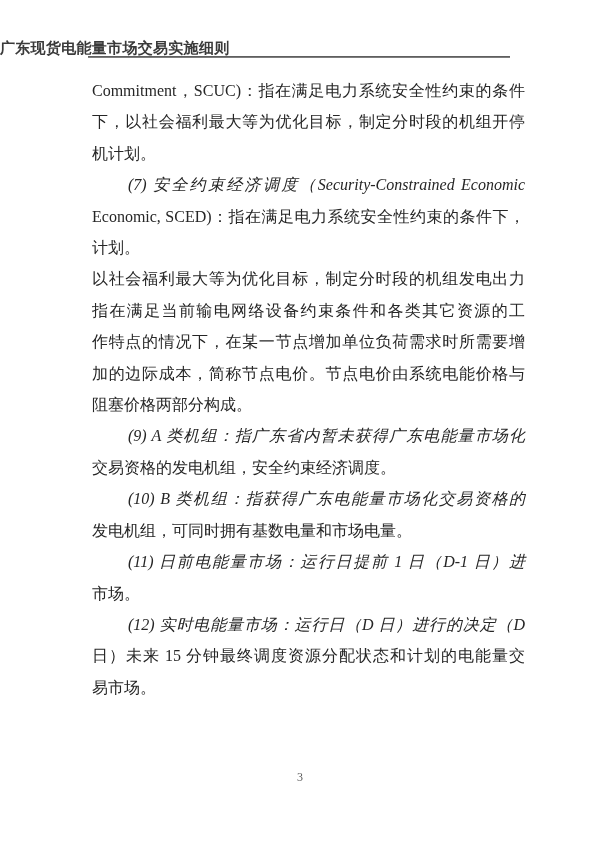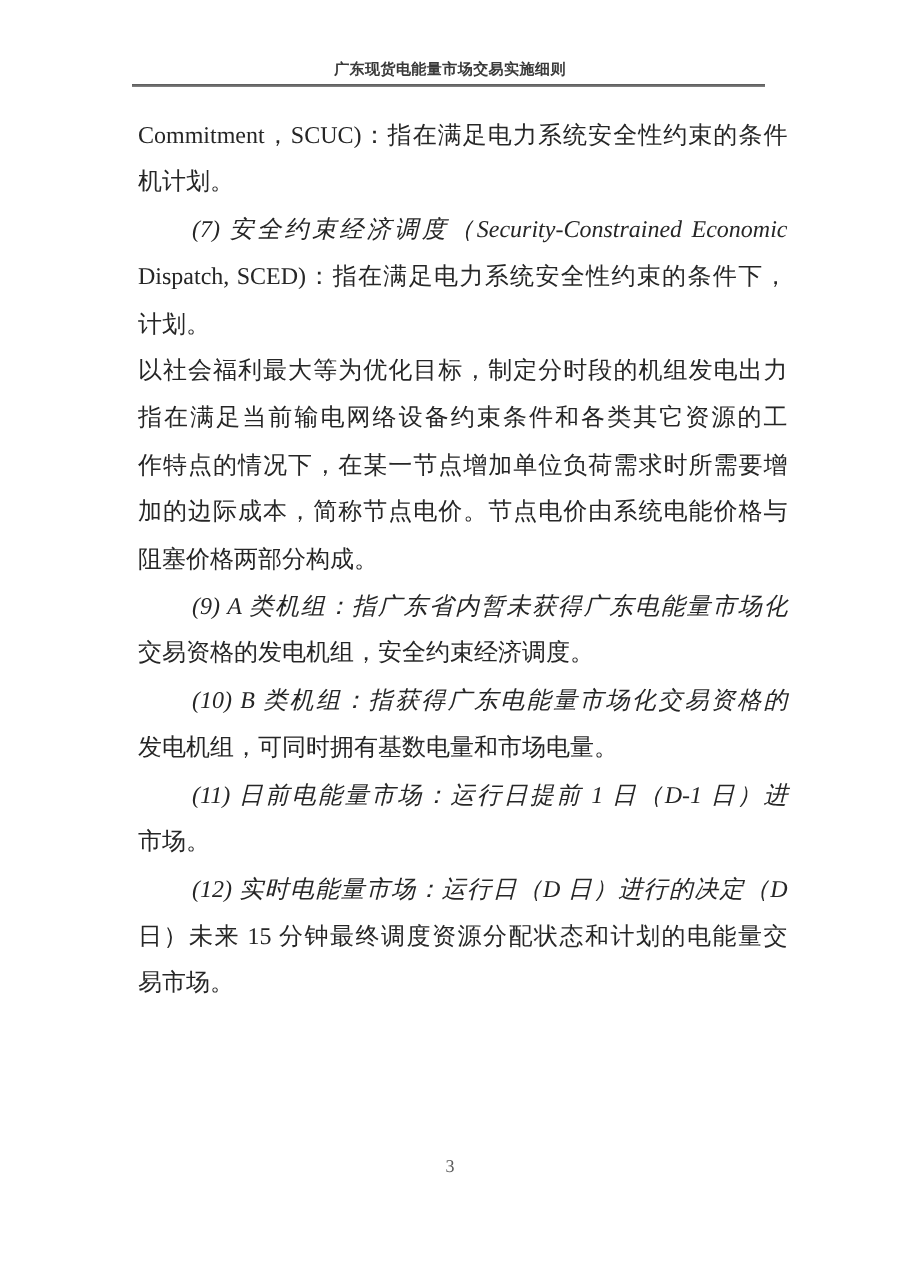--- a/index.html
+++ b/index.html
@@ -16,22 +16,21 @@
     height: 848px;
     background: #ffffff;
     font-family: "Liberation Serif", "DejaVu Serif", serif;
     color: #262626;
   }
   .header-title {
     position: absolute;
     top: 39px;
     left: 0;
     width: 600px;
-    text-align: center;
-    font-size: 10px;
+    font-size: 15px;
     font-weight: bold;
     letter-spacing: 0.3px;
     color: #3a3a3a;
   }
   .header-rule {
     position: absolute;
     top: 56px;
     left: 88px;
     width: 422px;
     height: 2px;
@@ -77,23 +76,24 @@
 <body>
 
 <div class="page">
 
   <div class="header-title">广东现货电能量市场交易实施细则</div>
 
   <div class="header-rule"></div>
 
   <div class="doc-body">
     <div class="line j">Commitment，SCUC)：指在满足电力系统安全性约束的条件</div>
+    <div class="line j">下，以社会福利最大等为优化目标，制定分时段的机组开停</div>
     <div class="line">机计划。</div>
     <div class="line j ind">(7) 安全约束经济调度（Security-Constrained Economic</div>
-    <div class="line j">Dispatch, SCED)：指在满足电力系统安全性约束的条件下，</div>
+    <div class="line j">Economic, SCED)：指在满足电力系统安全性约束的条件下，</div>
     <div class="line">计划。</div>
     <div class="line j">以社会福利最大等为优化目标，制定分时段的机组发电出力</div>
     <div class="line j">指在满足当前输电网络设备约束条件和各类其它资源的工</div>
     <div class="line j">作特点的情况下，在某一节点增加单位负荷需求时所需要增</div>
     <div class="line j">加的边际成本，简称节点电价。节点电价由系统电能价格与</div>
     <div class="line">阻塞价格两部分构成。</div>
     <div class="line j ind">(9) A 类机组：指广东省内暂未获得广东电能量市场化</div>
     <div class="line">交易资格的发电机组，安全约束经济调度。</div>
     <div class="line j ind">(10) B 类机组：指获得广东电能量市场化交易资格的</div>
     <div class="line">发电机组，可同时拥有基数电量和市场电量。</div>

